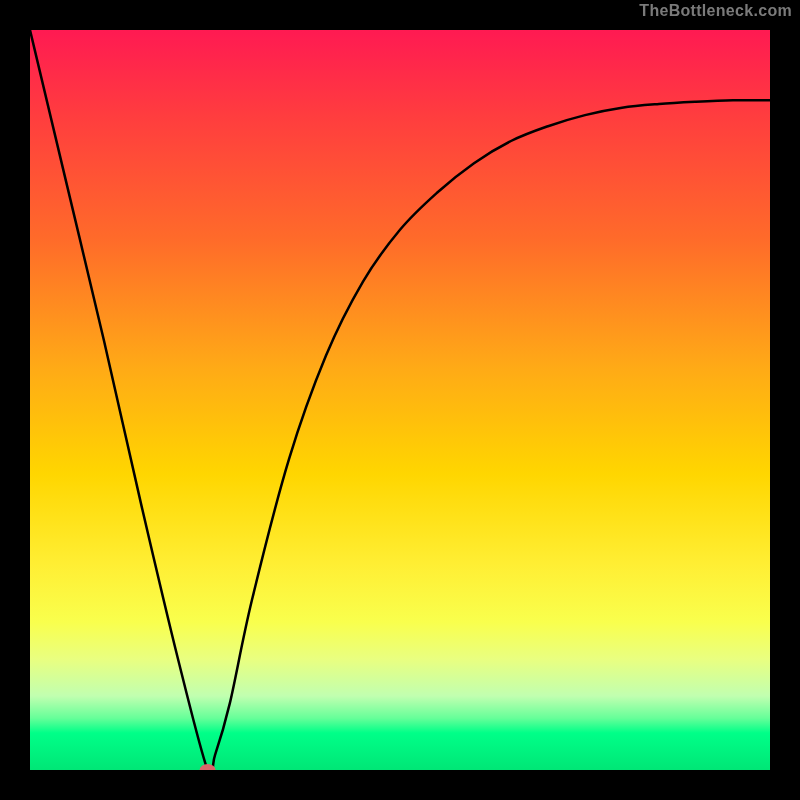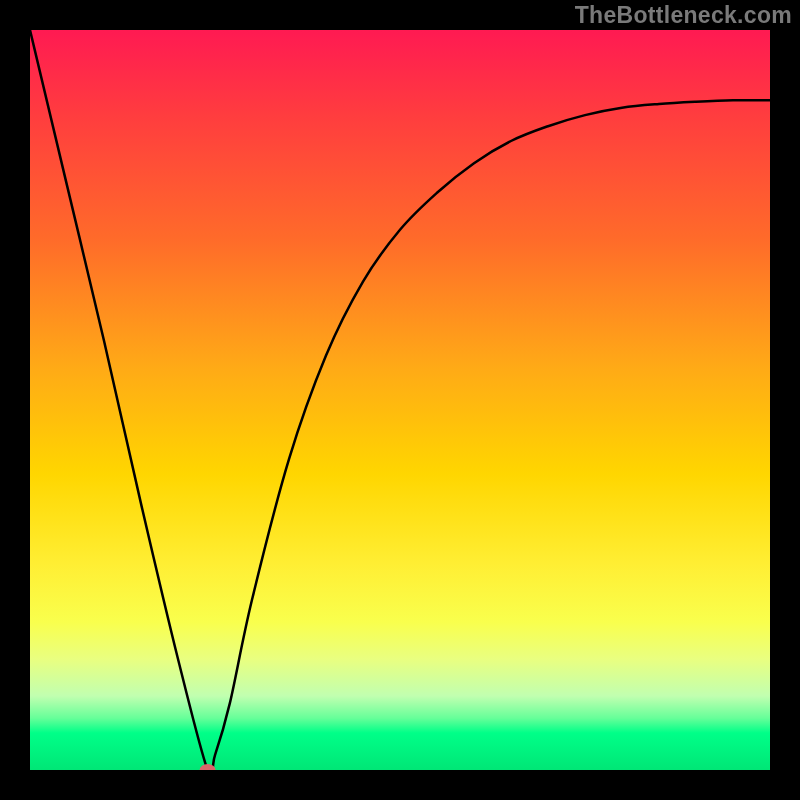--- a/index.html
+++ b/index.html
@@ -44,21 +44,21 @@
     position: absolute;
     left: 30px;
     top: 30px;
     width: 740px;
     height: 740px;
   }
   .watermark {
     position: absolute;
     top: 2px;
     right: 8px;
-    font-size: 23px;
+    font-size: 16px;
     font-weight: 600;
     color: #7a7a7a;
     letter-spacing: 0.3px;
   }
   .watermark a {
     color: inherit;
     text-decoration: none;
   }
 </style>
 </head>

